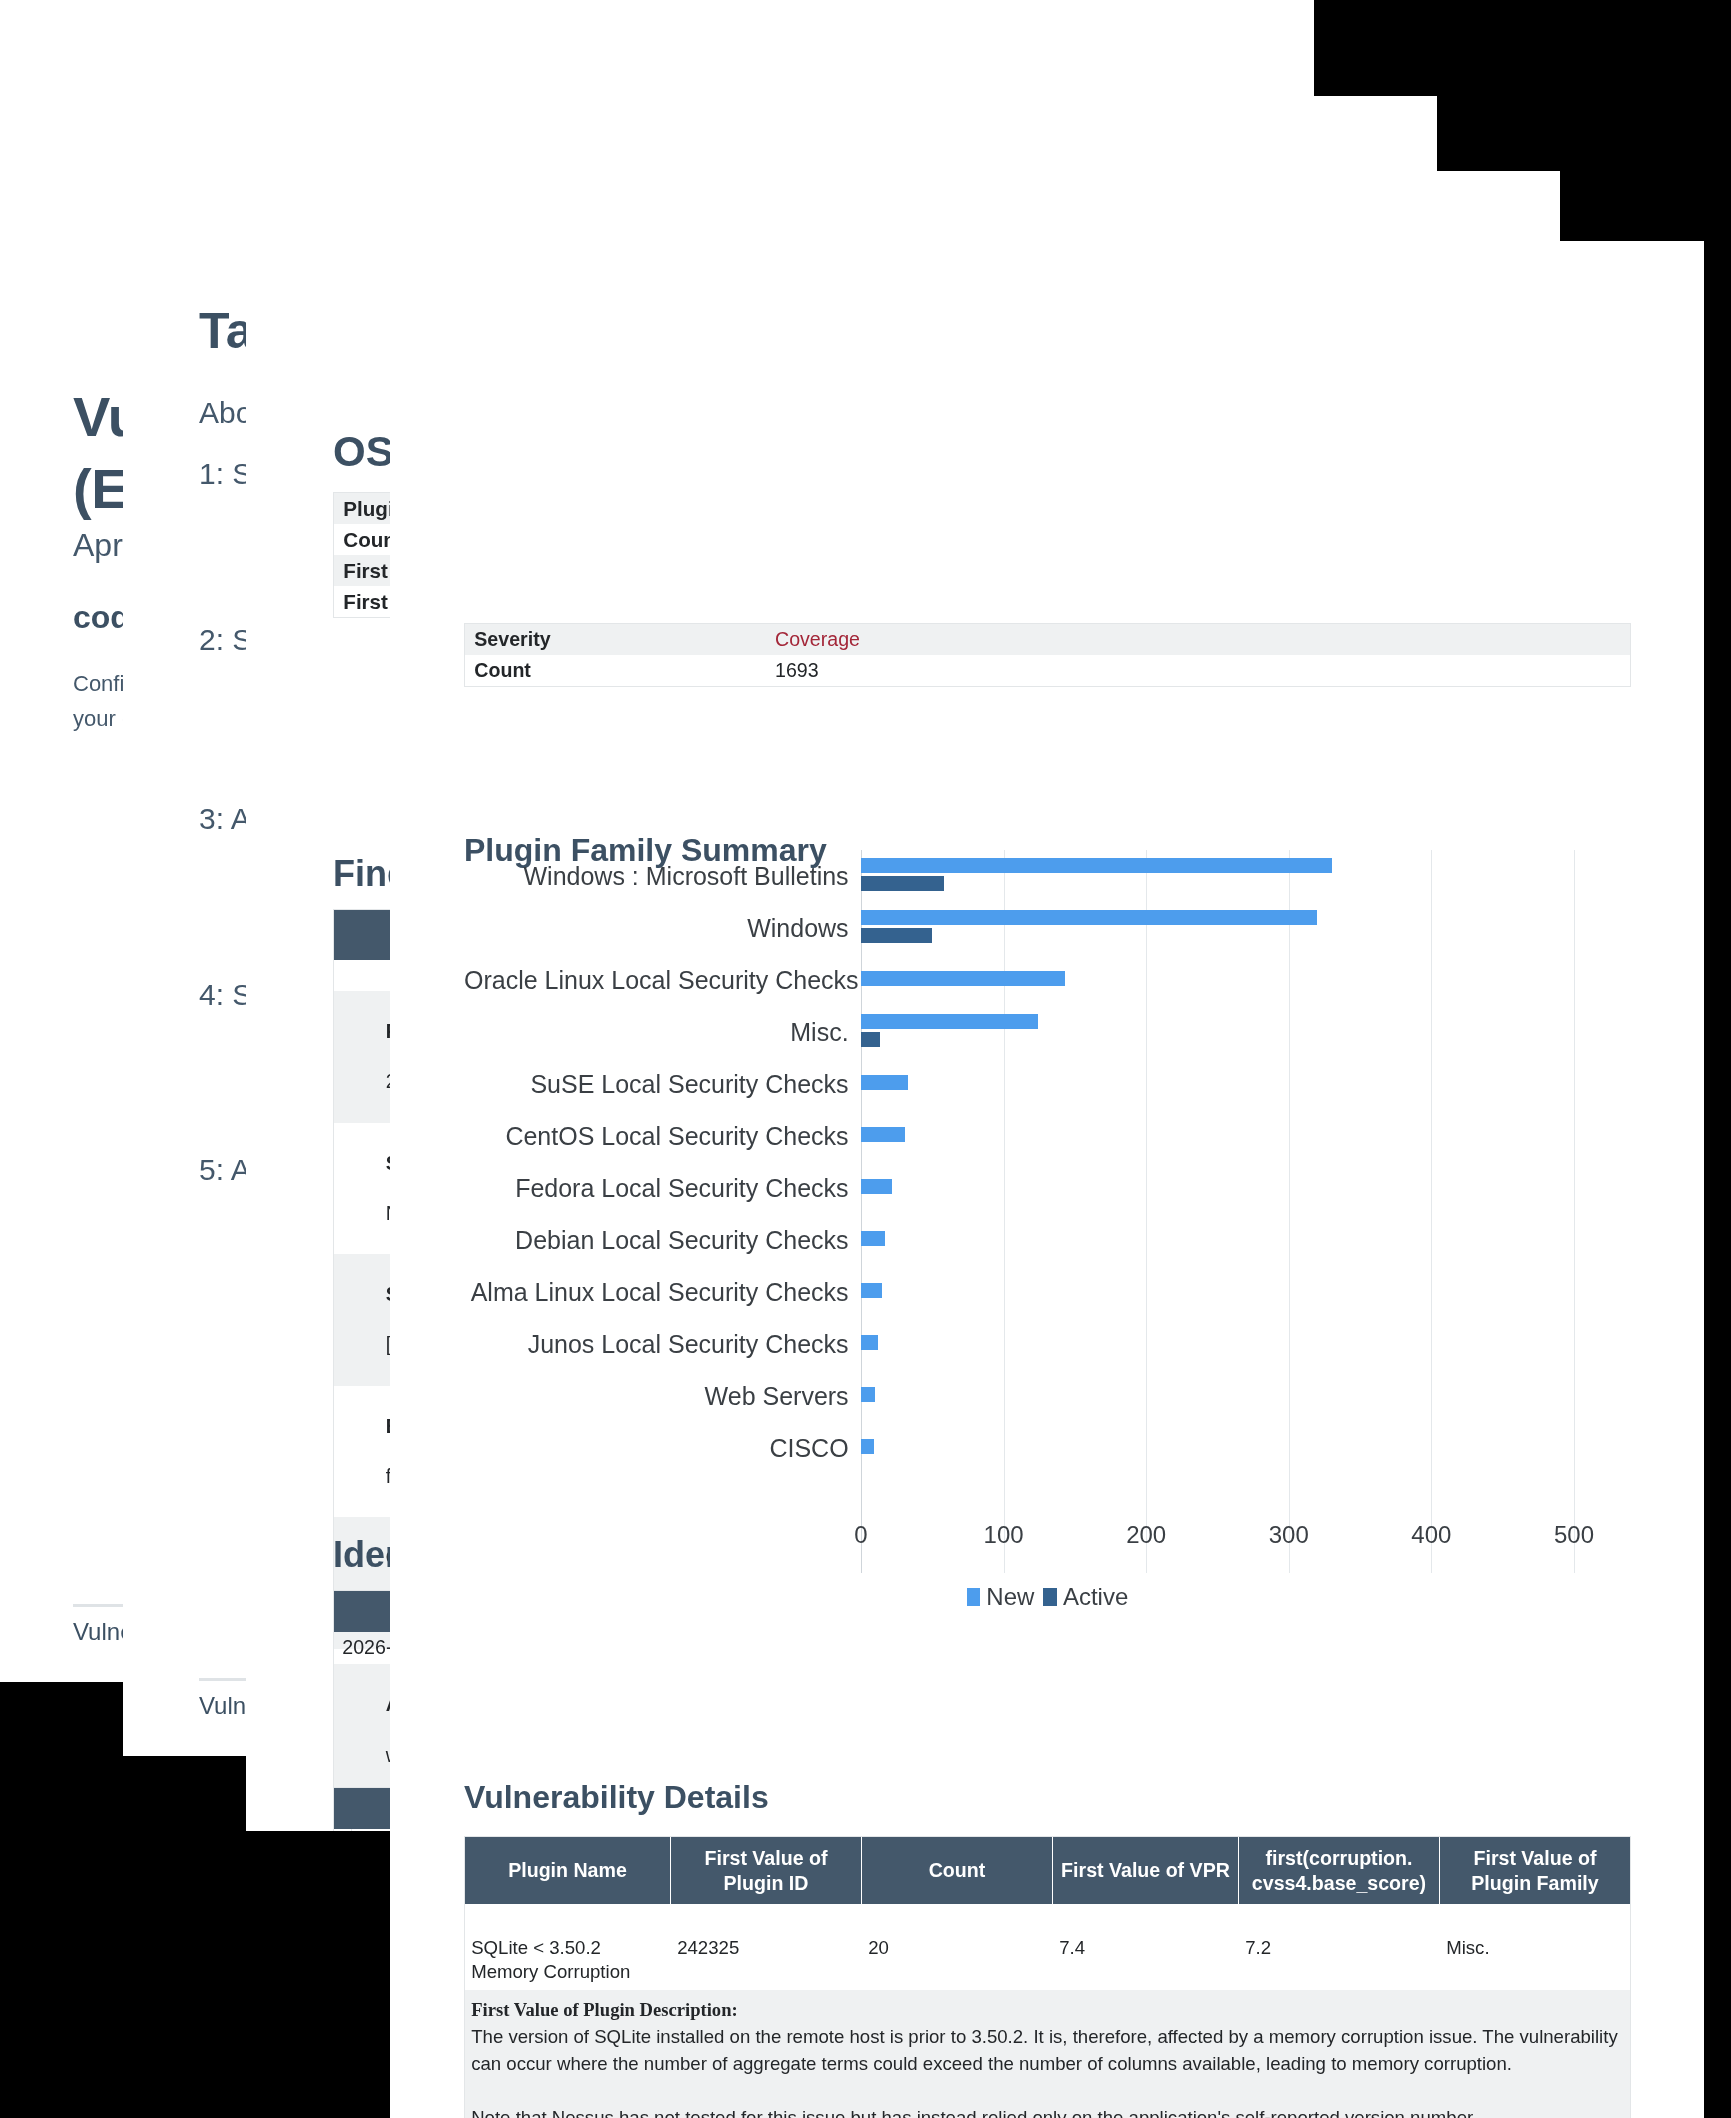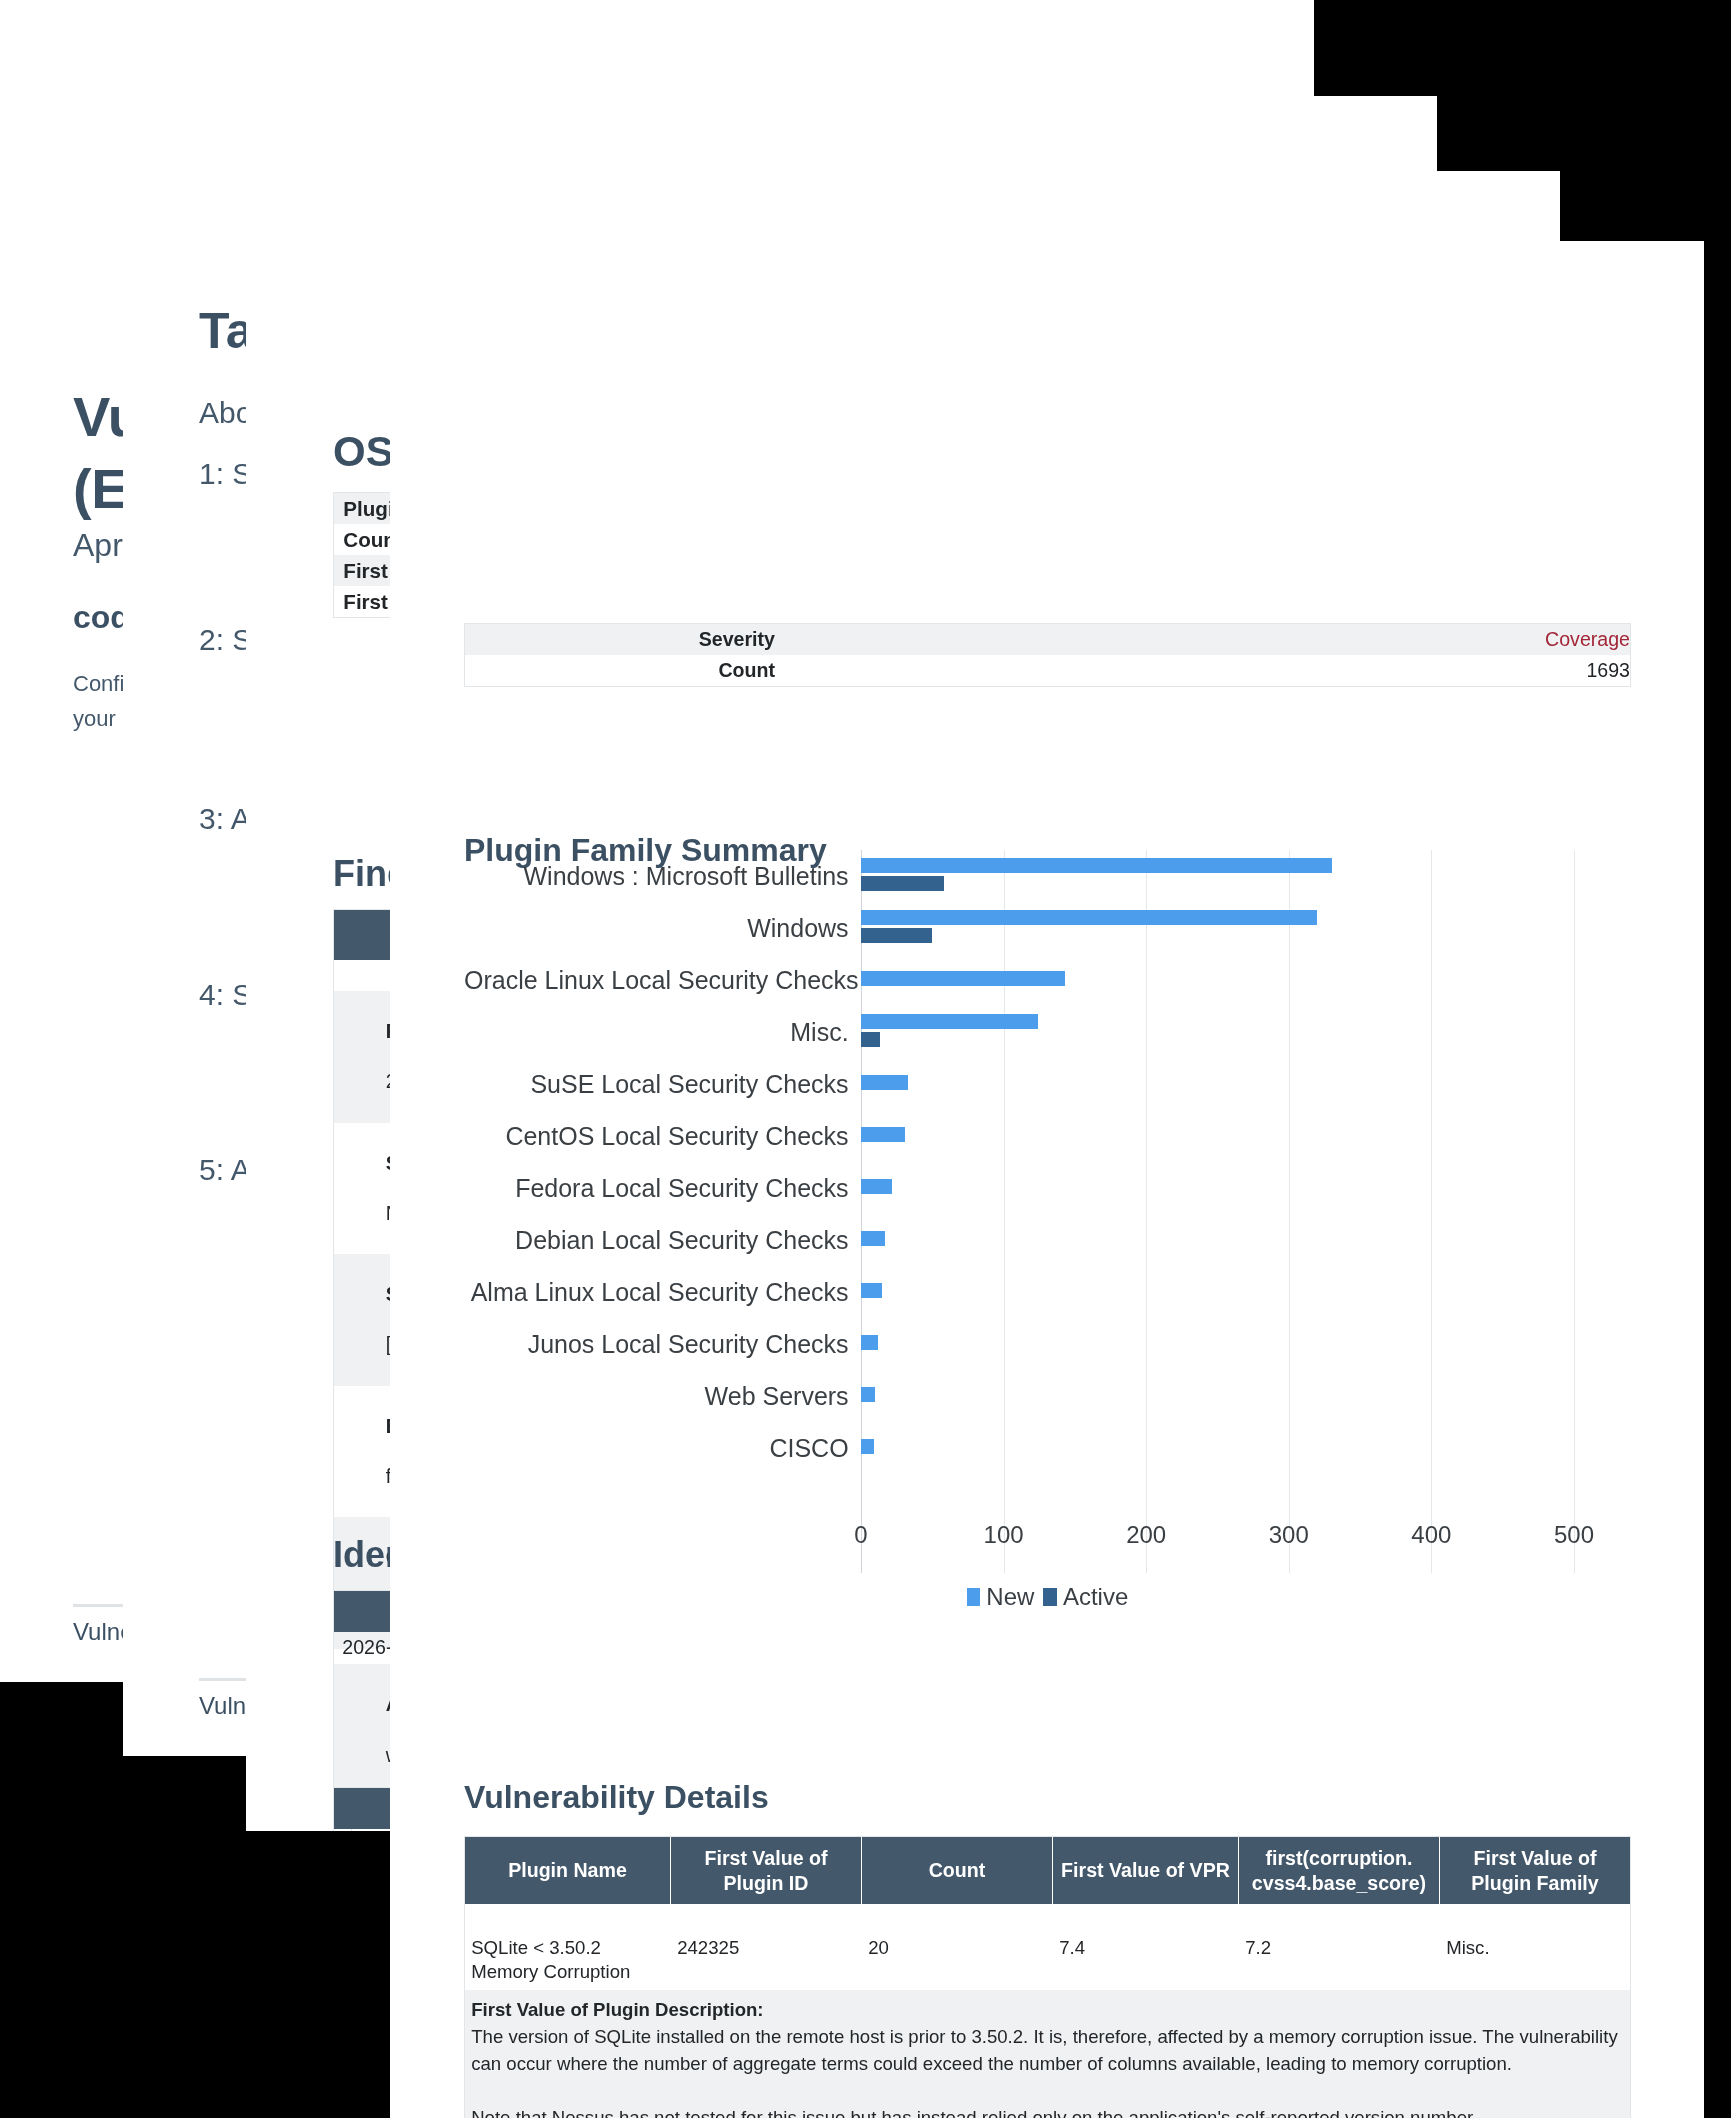--- a/index.html
+++ b/index.html
@@ -113,21 +113,21 @@
   }
   .p3-tbl3 .th { background: #44586b; color: #fff; font-weight: 700;
      height: 41px; line-height: 41px; text-align: center; }
   .p3-tbl3 .cell { padding: 3.1px 8.3px; line-height: 1.3; white-space: pre; }
 
   
   .p4 { position: absolute; inset: 0; }
 
   .sev-table {
     position: absolute; left: 74px; top: 382px; width: 1167px;
-    border: 0.5px solid #e3e6e8; font-size: 19.6px; text-align: right;
+    border: 0.5px solid #e3e6e8; font-size: 19.6px;
   }
   .sev-row { display: flex; height: 31px; align-items: center; }
   .sev-row.alt { background: #eff1f2; }
   .sev-label { width: 310px; padding-left: 9.3px; font-weight: 700; color: #232629; }
   .sev-value { flex: 1; color: #232629; }
   .sev-value.critical { color: #a32638; }
 
   .chart-title {
     position: absolute; left: 74px; top: 563px;
     font-size: 32px; font-weight: 700; color: #3c5063; white-space: pre; margin-top: 28px;
@@ -181,21 +181,21 @@
   .vd-head > div { display: flex; align-items: center; justify-content: center;
     text-align: center; padding: 5.2px 5.2px; border-right: 1px solid #fff; line-height: 1.25; }
   .vd-head > div:last-child { border-right: none; }
   .c1 { width: 206px; } .c2 { width: 191px; } .c3 { width: 191px; }
   .c4 { width: 186px; } .c5 { width: 201px; } .c6 { flex: 1; }
 
   .vd-row { display: flex; background: #fff; }
   .vd-row > div { padding: 5.2px 6.2px; line-height: 1.3; margin-top: 27px; }
   .vd-full { padding: 7.2px 6.2px; line-height: 1.45; }
   .vd-full.alt { background: #eff1f2; }
-  .vd-full b { font-weight: 700; }
+  .vd-full b { font-weight: 700; font-family: Liberation Serif, serif; }
 </style>
 </head>
 <body>
 
 <div class="stage">
 
   <div class="page" id="page1">
     <div class="p1-title">Vulnerability Management Program Health
 (Explore)</div>
     <div class="p1-date">April 2026</div>

